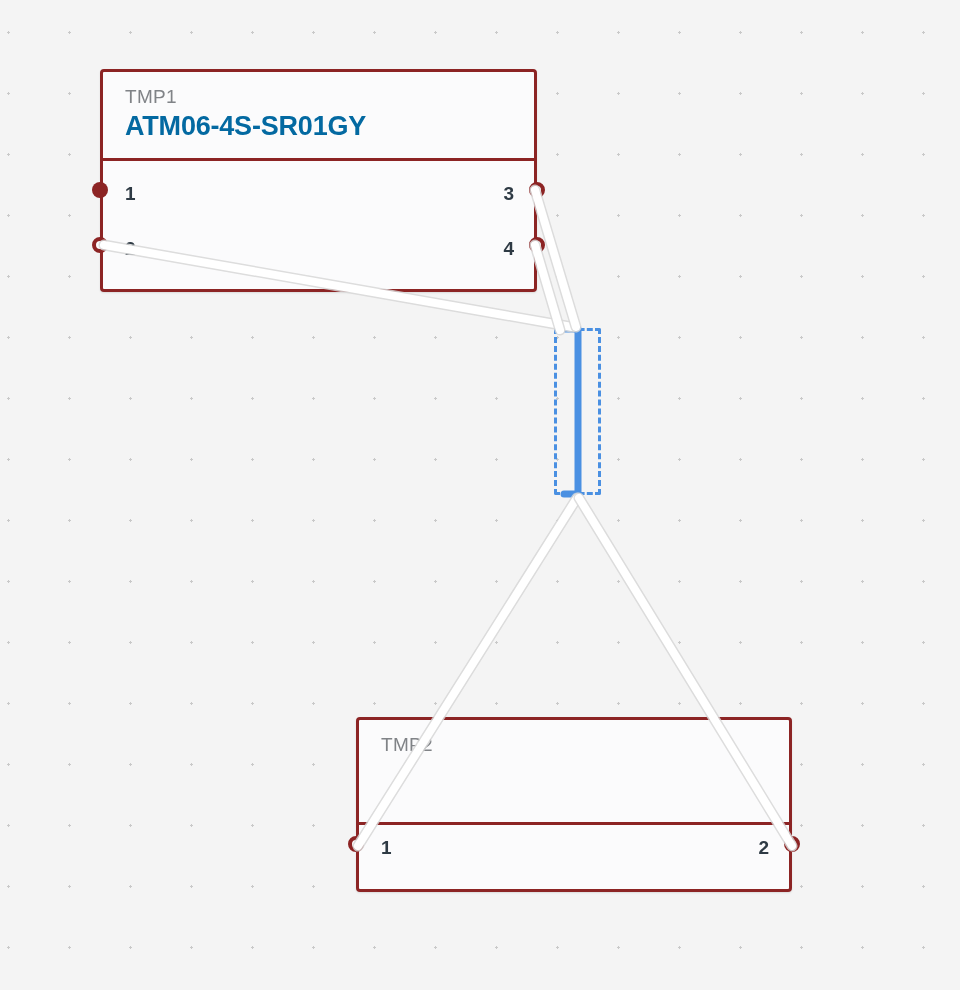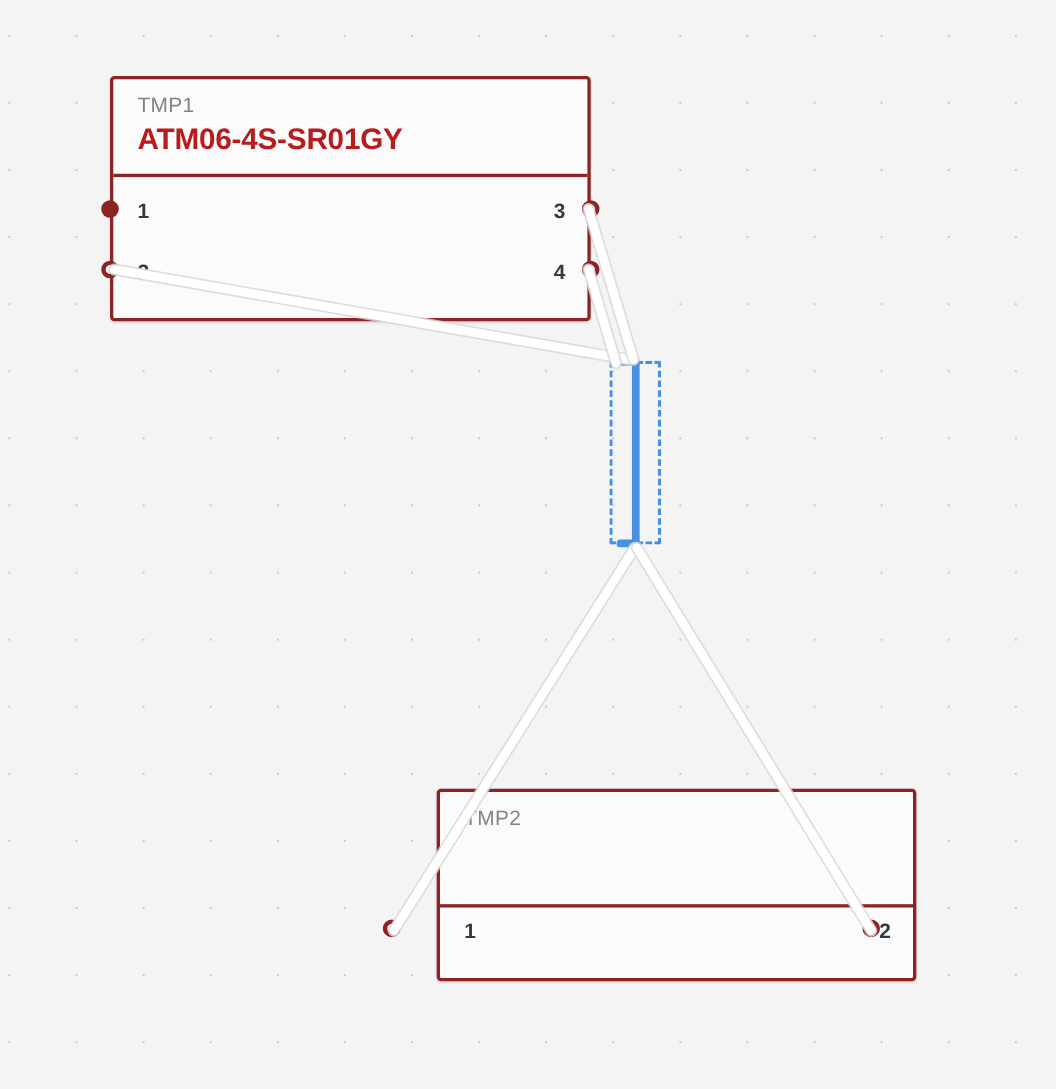--- a/index.html
+++ b/index.html
@@ -41,21 +41,21 @@
   }
   .block-ref {
     font-size: 19px;
     color: #808387;
     letter-spacing: 0.3px;
     line-height: 1.25;
   }
   .block-mpn {
     font-size: 27px;
     font-weight: bold;
-    color: #b91c1c;
+    color: #0369a1;
     letter-spacing: -0.2px;
     line-height: 1.3;
     white-space: nowrap;
   }
   .block-body { position: relative; }
 
   .pin-label {
     position: absolute;
     font-size: 19px;
     font-weight: bold;
@@ -99,21 +99,21 @@
         <div class="block-mpn">ATM06-4S-SR01GY</div>
       </div>
       <div class="block-body" id="body-tmp1">
         <span class="pin-label left" id="lbl-t1-p1" style="top: 32px; left: 22px; color: rgb(46, 58, 68);">1</span>
         <span class="pin-label left" id="lbl-t1-p2" style="top: 87px; left: 22px; color: rgb(46, 58, 68);">2</span>
         <span class="pin-label right" id="lbl-t1-p3" style="top: 32px; right: auto; left: 411px; color: rgb(46, 58, 68);">3</span>
         <span class="pin-label right" id="lbl-t1-p4" style="top: 87px; right: auto; left: 411px; color: rgb(46, 58, 68);">4</span>
       </div>
     </div>
 
-    <div class="block" id="block-tmp2" style="left: 356px; top: 717px; width: 436px; height: 175px; border-color: rgb(140, 36, 36); background: rgb(251, 251, 252); margin-left: 41px;">
+    <div class="block" id="block-tmp2" style="left: 356px; top: 717px; width: 436px; height: 175px; border-color: rgb(140, 36, 36); background: rgb(251, 251, 252);">
       <div class="block-header" id="hdr-tmp2" style="height: 105px; border-bottom-color: rgb(140, 36, 36);">
         <div class="block-ref">TMP2</div>
       </div>
       <div class="block-body" id="body-tmp2">
         <span class="pin-label left" id="lbl-t2-p1" style="top: 22px; left: 22px; color: rgb(46, 58, 68);">1</span>
         <span class="pin-label right" id="lbl-t2-p2" style="top: 22px; right: auto; left: 410px; color: rgb(46, 58, 68);">2</span>
       </div>
     </div>
 
   </div>

